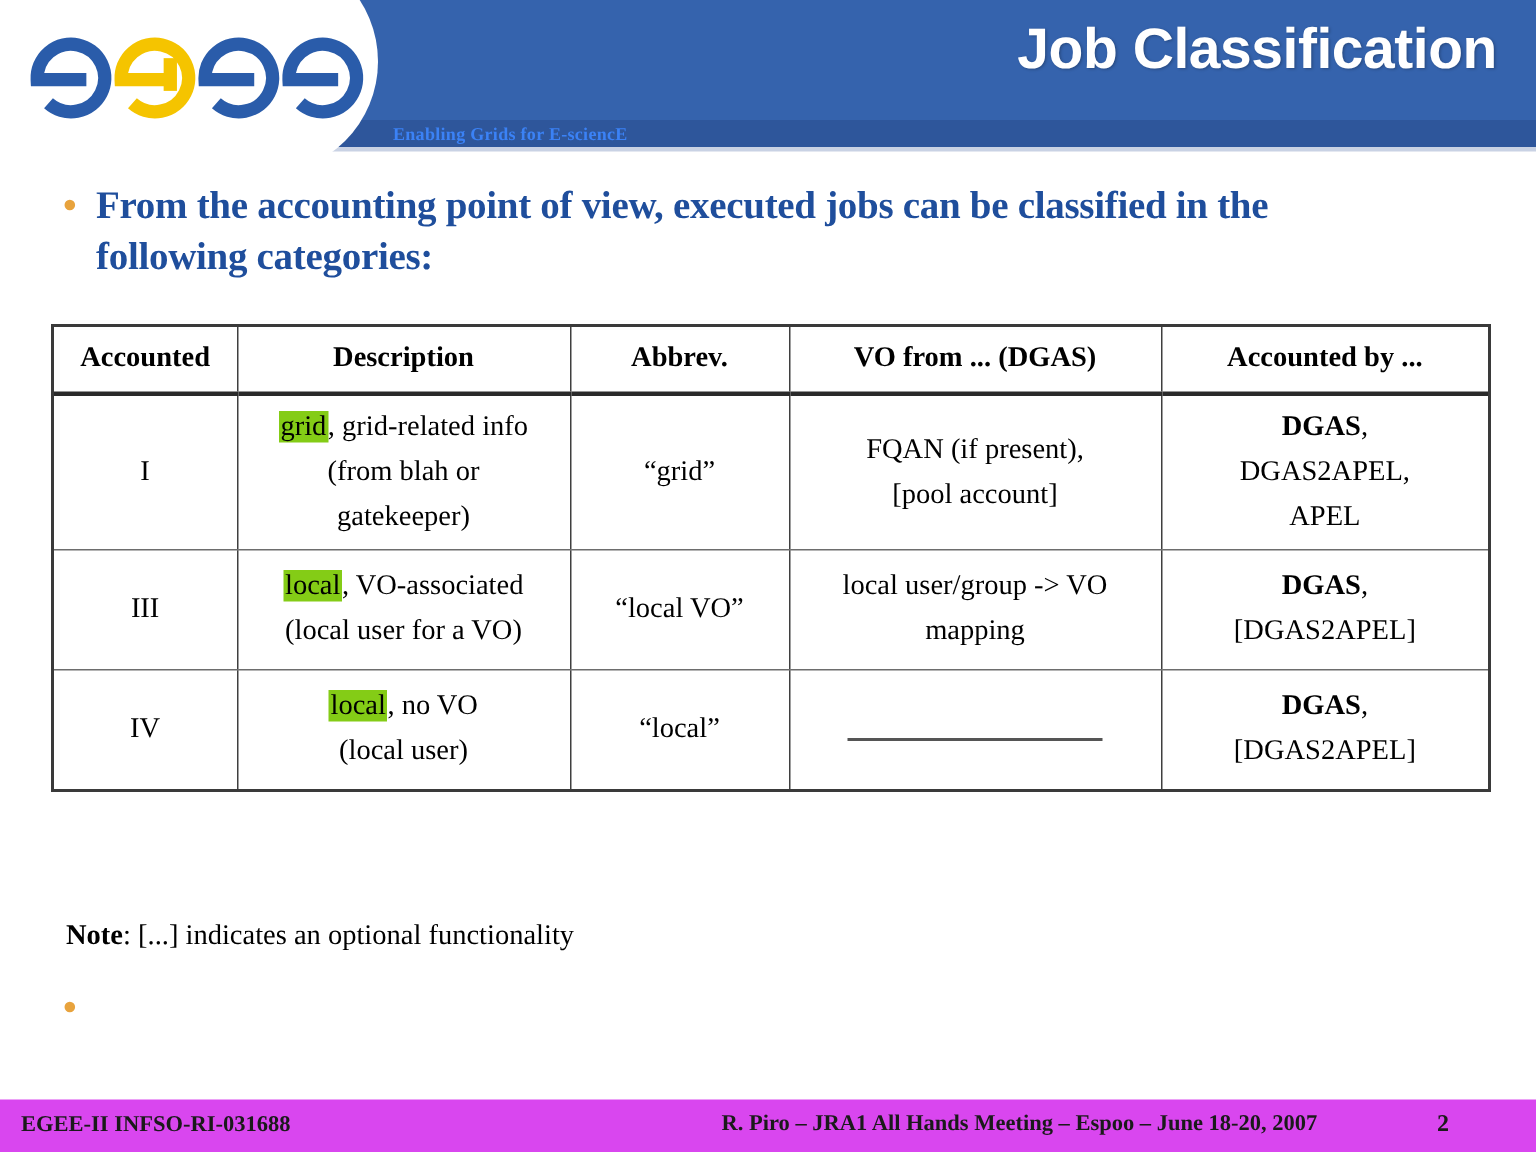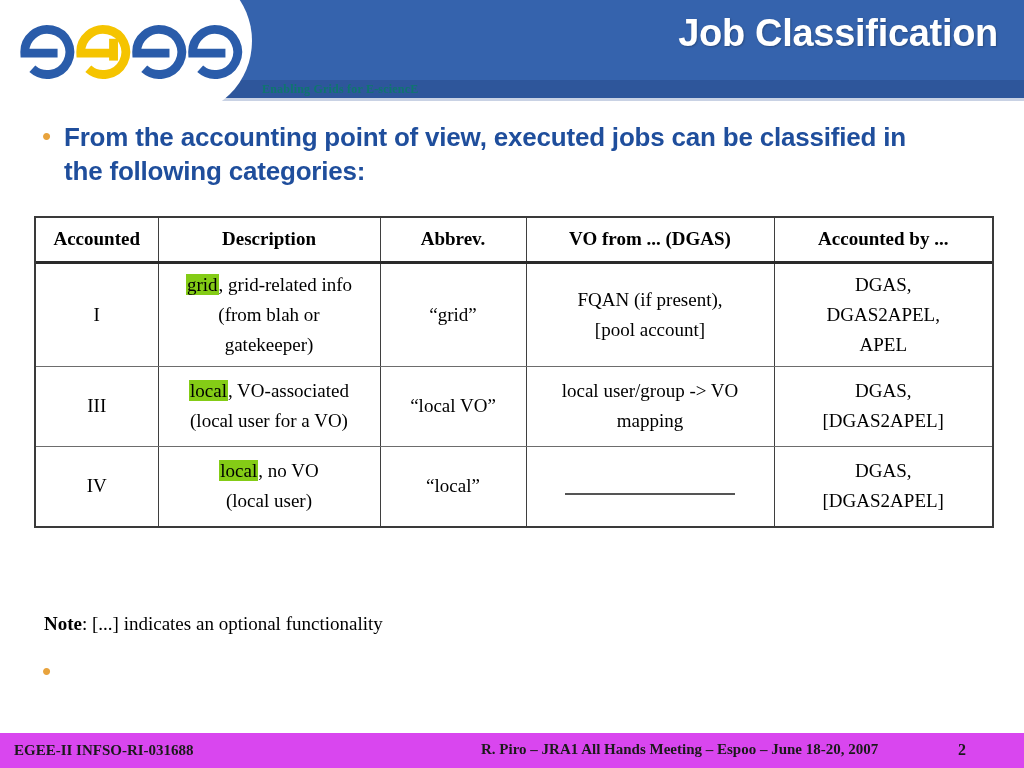--- a/index.html
+++ b/index.html
@@ -47,21 +47,21 @@
     z-index: 3;
   }
   .logo {
     position: absolute; left: 18px; top: 18px;
     z-index: 5;
     height: 62px;
   }
   .tagline {
     position: absolute; left: 262px; top: 80px;
     z-index: 6;
-    color: #0f766e;
+    color: #3b82f6;
     font-family: "Liberation Serif", serif;
     font-weight: bold;
     font-size: 12px;
     letter-spacing: 0.2px;
     line-height: 18px;
   }
   .slide-title {
     position: absolute; right: 26px; top: 12px;
     z-index: 4;
     color: #ffffff;
@@ -89,21 +89,21 @@
     margin-top: 1px;
   }
   .bullet-text {
     color: #1f4e9c;
     font-size: 26px;
     font-weight: bold;
     line-height: 34px;
     letter-spacing: -0.2px;
   }
   #bullet-top { left: 42px; top: 120px; width: 940px; }
-  #bullet-top .bullet-text { max-width: 880px; }
+  #bullet-top .bullet-text { max-width: 880px; font-family: Liberation Serif, serif; }
   #bullet-bottom { left: 42px; top: 655px; width: 940px; }
 
   
   .table-wrap {
     position: absolute;
     left: 34px; top: 216px;
     width: 960px;
     border: 2px solid #3a3a3a;
     background: #ffffff;
   }
@@ -138,21 +138,21 @@
   .col-desc { width: 222px; }
   .col-abbr { width: 146px; }
   .col-vo   { width: 248px; }
   .col-acc  { width: 218px; }
   .r-tall td { height: 104px; }
   .r-med td  { height: 80px; }
   .hl {
     background: #84cc16;
     padding: 0 1px;
   }
-  .bold { font-weight: normal; }
+  .bold { font-weight: bold; }
   .blankline {
     display: inline-block;
     width: 170px;
     border-bottom: 2px solid #555555;
     height: 14px;
     vertical-align: middle;
   }
   .cell-lines { display: block; }
 
   

